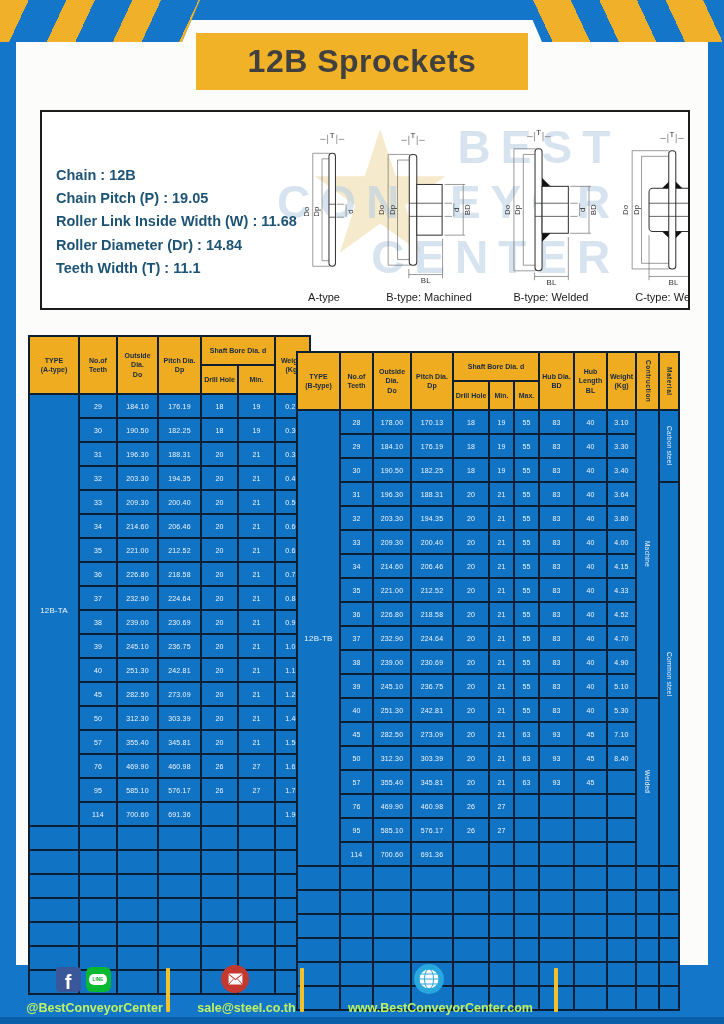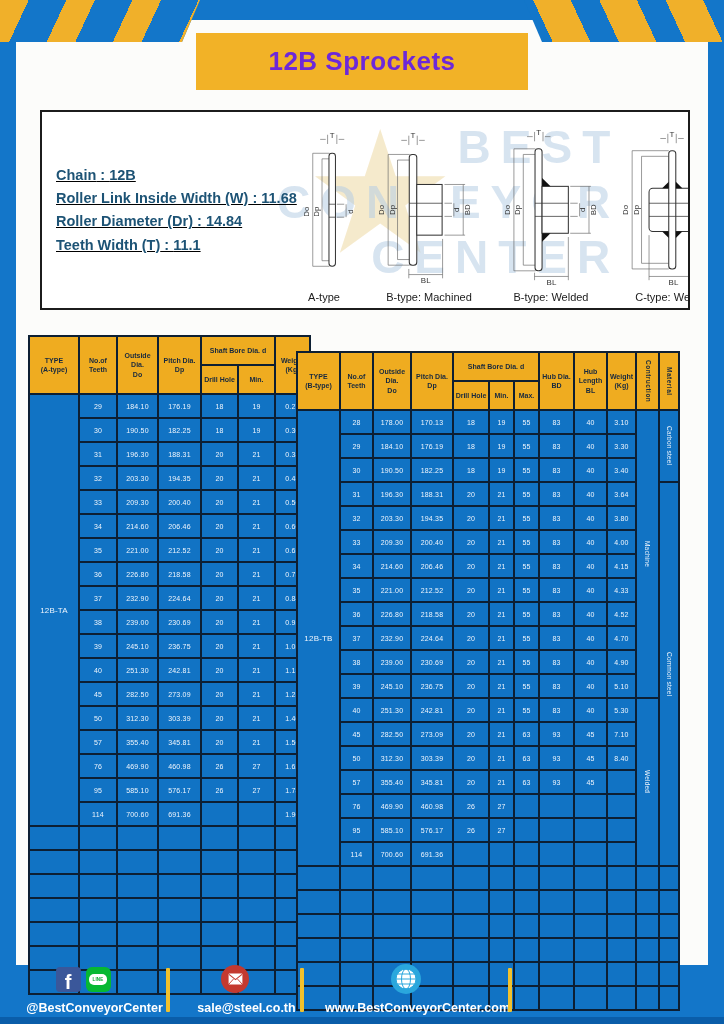--- a/index.html
+++ b/index.html
@@ -10,29 +10,29 @@
 
   
   .hazard{position:absolute;top:0;height:42px;width:200px;z-index:3;background:#1376c9;}
   .hazard.left{left:0;background-image:repeating-linear-gradient(115deg,#f0b02a 0 26px,transparent 26px 60px);
                clip-path:polygon(0 0,100% 0,calc(100% - 18px) 100%,0 100%);}
   .hazard.right{right:0;background-image:repeating-linear-gradient(65deg,transparent 0 26px,#f0b02a 26px 60px);
                clip-path:polygon(0 0,100% 0,100% 100%,18px 100%);}
 
   .banner{position:absolute;left:196px;top:33px;width:332px;height:57px;background:#f2b227;
           display:flex;align-items:center;justify-content:center;z-index:4;}
-  .banner h1{margin:0;font-size:26px;font-weight:bold;color:#6d28d9;letter-spacing:.5px;}
+  .banner h1{margin:0;font-size:32px;font-weight:bold;color:#404040;letter-spacing:.5px;}
 
   
   .diagram-box{position:absolute;left:40px;top:110px;width:650px;height:200px;background:#fff;
                border:2px solid #1c1c1c;z-index:4;box-sizing:border-box;overflow:hidden;}
   .watermark{position:absolute;left:235px;top:8px;z-index:0;color:#b7cee4;opacity:.55;
              font-weight:bold;font-size:46px;letter-spacing:10px;line-height:1.2;text-align:right;}
   .wm-star{position:absolute;left:262px;top:-4px;z-index:0;font-size:170px;color:#eed9a4;opacity:.55;line-height:1;}
-  .specs{position:absolute;left:14px;top:52px;z-index:2;text-decoration:underline;}
+  .specs{position:absolute;left:14px;top:52px;z-index:2;}
   .spec-line{font-size:14.5px;font-weight:bold;color:#1d5375;line-height:1.6;}
   .diagrams{position:absolute;left:230px;top:4px;right:4px;bottom:2px;display:flex;z-index:1;}
   .diagram{display:flex;flex-direction:column;align-items:center;justify-content:flex-end;}
   .diagram svg{flex:0 0 auto;}
   .diagram-label{font-size:11px;color:#1b1b1b;padding-bottom:3px;white-space:nowrap;margin-left:16px;}
 
   
   .data-table{position:absolute;top:335px;border-collapse:collapse;table-layout:fixed;z-index:4;background:#22c55e;}
   #table-a{left:28px;width:281px;}
   #table-b{left:296px;width:382px;margin-top:16px;}
@@ -41,21 +41,21 @@
   .data-table th{background:#efac20;color:#17293f;font-size:7px;font-weight:bold;
       white-space:pre-line;line-height:1.3;height:27px;}
   .data-table td{background:#1173c4;color:#eef5fd;font-size:7px;height:22px;letter-spacing:.2px;}
   .type-cell{font-size:8px !important;letter-spacing:.4px;}
   .vhead{writing-mode:vertical-rl;font-size:6.5px !important;letter-spacing:.5px;}
   .vcell{writing-mode:vertical-rl;font-size:6.5px !important;letter-spacing:1px;}
 
   
   .footer{position:absolute;left:0;top:963px;width:724px;height:54px;display:flex;align-items:center;z-index:4;}
   .fsec{display:flex;flex-direction:column;align-items:center;justify-content:flex-start;gap:2px;height:50px;}
-  .fsec .ftext{color:#ffffff;font-weight:bold;font-size:12.5px;white-space:nowrap;margin-top:auto;margin-left:23px;}
+  .fsec .ftext{color:#bef264;font-weight:bold;font-size:12.5px;white-space:nowrap;margin-top:auto;margin-left:23px;}
   .fdiv{width:4px;height:44px;background:#f2c12c;border-radius:1px;flex:0 0 auto;}
   .icon-row{display:flex;gap:5px;align-items:center;height:28px;}
   .fb-icon{width:25px;height:25px;background:#3a579a;border-radius:4px;color:#fff;font-weight:bold;
            font-size:20px;display:flex;align-items:flex-end;justify-content:center;line-height:.95;}
   .line-icon{width:25px;height:25px;background:#06b832;border-radius:6px;display:flex;align-items:center;justify-content:center;}
   .line-bubble{width:18px;height:11px;background:#fff;border-radius:5px;color:#06a82e;font-size:4.5px;
            font-weight:bold;display:flex;align-items:center;justify-content:center;letter-spacing:.2px;}
   .circle-icon{border-radius:50%;display:flex;align-items:center;justify-content:center;}
   .mail-icon{width:28px;height:28px;background:#c4392f;}
   .globe-icon{width:30px;height:30px;background:#2aa7dd;}
@@ -77,20 +77,21 @@
   <div class="diagram-box">
     <div class="wm-star">★</div>
     <div class="watermark">
       <div>BEST</div>
       <div>CONVEYOR</div>
       <div>CENTER</div>
     </div>
 
     <div class="specs">
       <div class="spec-line"><span>Chain</span><span> : </span><span>12B</span></div>
+      <div class="spec-line"><span>Chain Pitch (P)</span><span> : </span><span>19.05</span></div>
       <div class="spec-line"><span>Roller Link Inside Width (W)</span><span> : </span><span>11.68</span></div>
       <div class="spec-line"><span>Roller Diameter (Dr)</span><span> : </span><span>14.84</span></div>
       <div class="spec-line"><span>Teeth Width (T)</span><span> : </span><span>11.1</span></div>
     </div>
 
     <div class="diagrams">
 
       <div class="diagram" style="width:88px;">
         <svg width="88" height="168" viewBox="0 0 95 168">
           <g stroke="#666" stroke-width="0.7" fill="none">
@@ -870,21 +871,21 @@
           <svg width="15" height="12" viewBox="0 0 15 12">
             <rect x="0.6" y="0.6" width="13.8" height="10.8" rx="1" fill="#fff"></rect>
             <path d="M1 1.4 L7.5 6.6 L14 1.4" fill="none" stroke="#c4392f" stroke-width="1.1"></path>
             <path d="M1 11 L5.6 5.9 M14 11 L9.4 5.9" fill="none" stroke="#c4392f" stroke-width="0.9"></path>
           </svg>
         </div>
       </div>
       <div class="ftext">sale@steel.co.th</div>
     </div>
     <div class="fdiv"></div>
-    <div class="fsec" style="width:204px;text-align:right;">
+    <div class="fsec" style="width:250px;text-align:right;">
       <div class="icon-row">
         <div class="circle-icon globe-icon">
           <svg width="22" height="22" viewBox="0 0 22 22">
             <circle cx="11" cy="11" r="10" fill="#fff"></circle>
             <g fill="none" stroke="#2aa7dd" stroke-width="1">
               <circle cx="11" cy="11" r="10"></circle>
               <ellipse cx="11" cy="11" rx="4.5" ry="10"></ellipse>
               <line x1="1" y1="11" x2="21" y2="11"></line>
               <line x1="2.5" y1="6" x2="19.5" y2="6"></line>
               <line x1="2.5" y1="16" x2="19.5" y2="16"></line>

